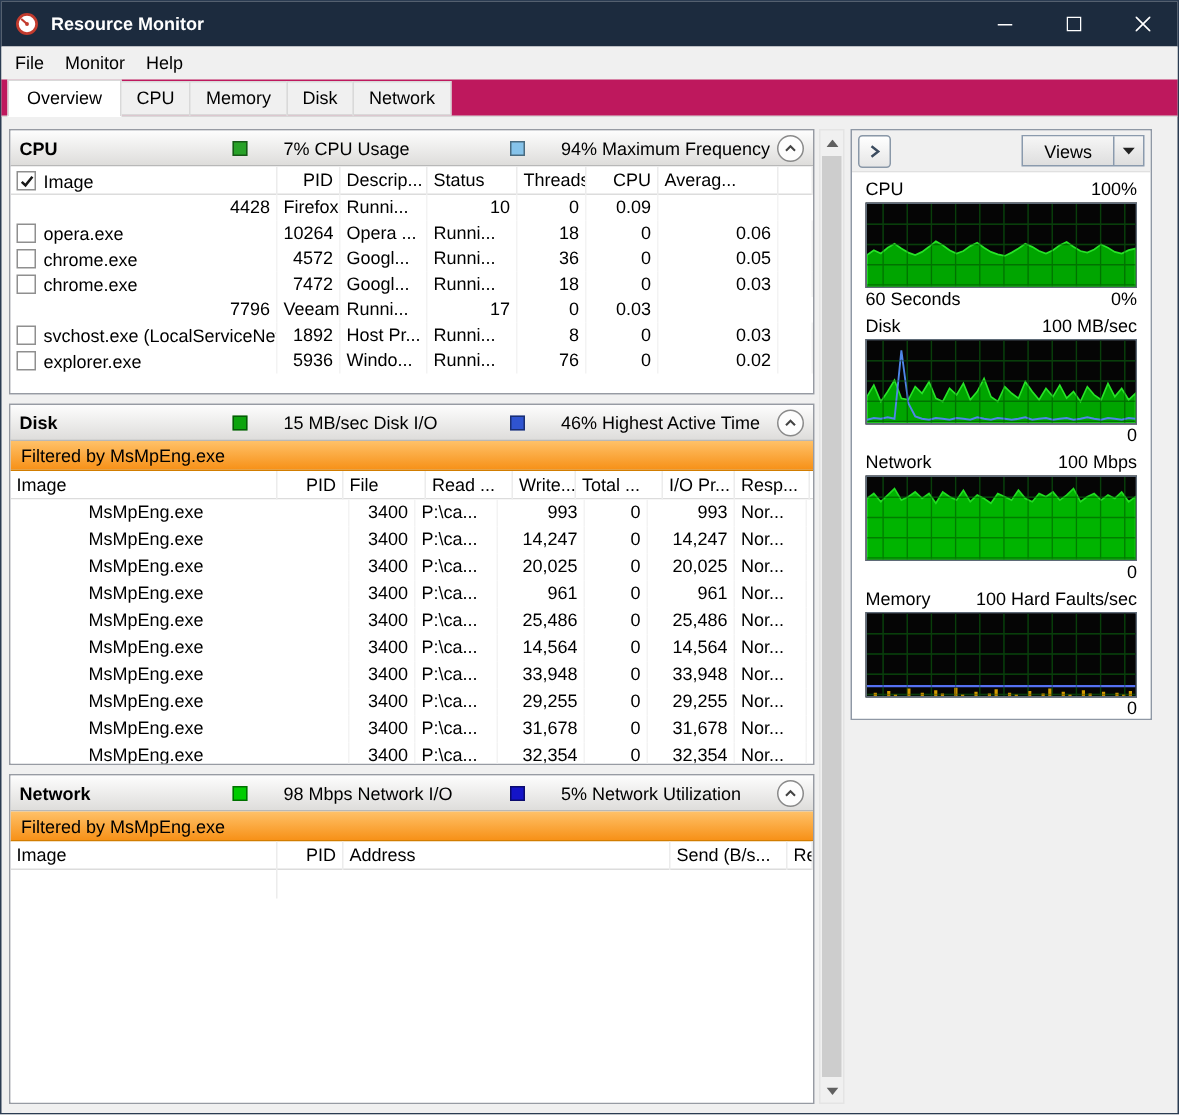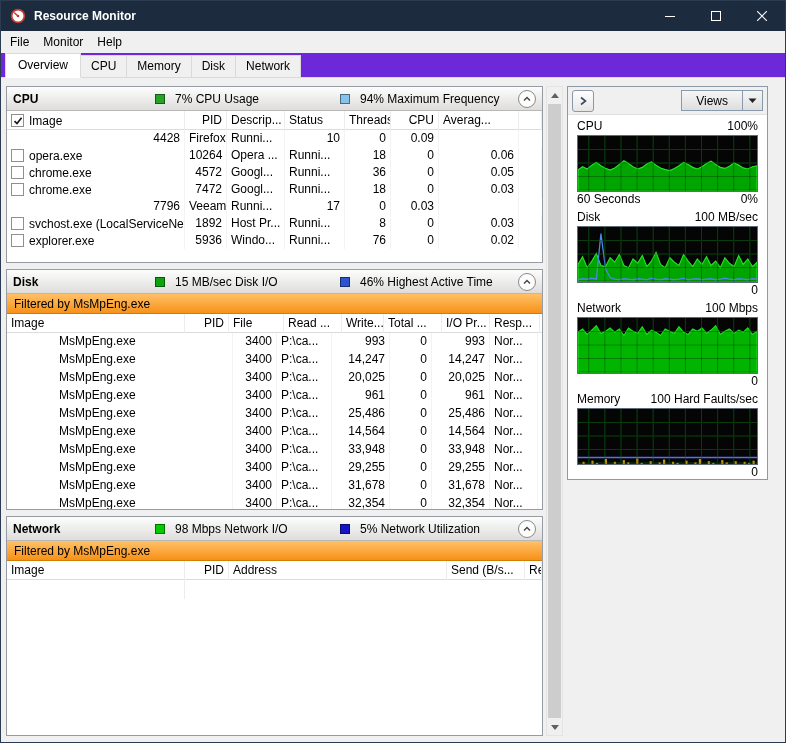--- a/index.html
+++ b/index.html
@@ -12,35 +12,35 @@
   .app-icon{width:16px;height:16px;margin:0 8px 0 9px;display:inline-flex;}
   .title-text{font-size:12px;font-weight:bold;}
   .win-controls{margin-left:auto;display:flex;height:30px;}
   .win-btn{width:46px;height:30px;display:flex;align-items:center;justify-content:center;cursor:default;}
 
   
   .menubar{flex:0 0 22px;display:flex;align-items:center;padding-left:2px;background:#f0f0f0;}
   .menu-item{padding:3px 7px;}
 
   
-  .tabbar{flex:0 0 25px;display:flex;align-items:flex-end;padding-left:4px;position:relative;background:#6d28d9;}
+  .tabbar{flex:0 0 25px;display:flex;align-items:center;padding-left:4px;position:relative;background:#be185d;}
   .tabbar::after{content:"";position:absolute;left:0;right:0;bottom:0;height:1px;background:#d9d9d9;}
   .tab{border:1px solid #d9d9d9;background:#f0f0f0;padding:3px 10px 4px;margin-right:-1px;position:relative;z-index:1;}
   .tab.active{background:#fff;border-bottom-color:#fff;padding:4px 12px 5px;z-index:3;}
 
   
   .content{flex:1;position:relative;}
   .section{position:absolute;left:5px;width:537px;border:1px solid #979ba3;background:#fff;overflow:hidden;}
   #cpu-section{top:8px;height:177px;}
   #disk-section{top:191px;height:241px;}
   #network-section{top:438px;height:220px;}
 
   .section-header{height:24px;display:flex;align-items:center;background:linear-gradient(#fdfdfd,#dedddb);border-bottom:1px solid #b8b8b8;padding:0 6px;}
   .section-title{font-weight:bold;width:142px;overflow:hidden;white-space:nowrap;}
-  .stat{display:flex;align-items:center;gap:10px;white-space:nowrap;}
+  .stat{display:flex;align-items:center;gap:24px;white-space:nowrap;}
   .stat1{width:185px;}
   .swatch{width:10px;height:10px;border:1px solid rgba(0,0,0,.45);flex:0 0 10px;}
   .chevron-btn{margin-left:auto;width:18px;height:18px;border:1px solid #8a8a8a;border-radius:50%;background:#fdfdfd;display:flex;align-items:center;justify-content:center;}
 
   .filter-bar{height:20px;background:linear-gradient(#ffc168,#f79118);border-bottom:1px solid #d27d00;display:flex;align-items:center;padding:0 7px;white-space:nowrap;}
 
   
   .thead{display:grid;height:19px;border-bottom:1px solid #dcdcdc;background:#fff;}
   .th{padding:0 4px;border-right:1px solid #ececec;height:19px;line-height:18px;overflow:hidden;white-space:nowrap;}
   .th.num{text-align:right;}

